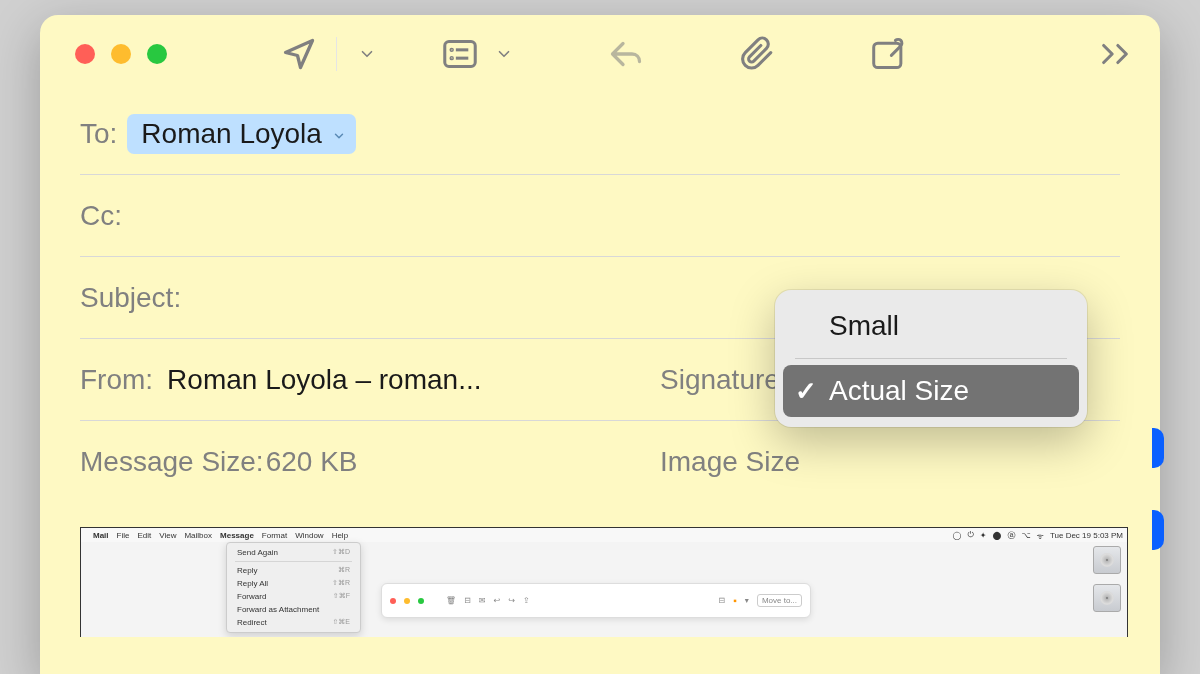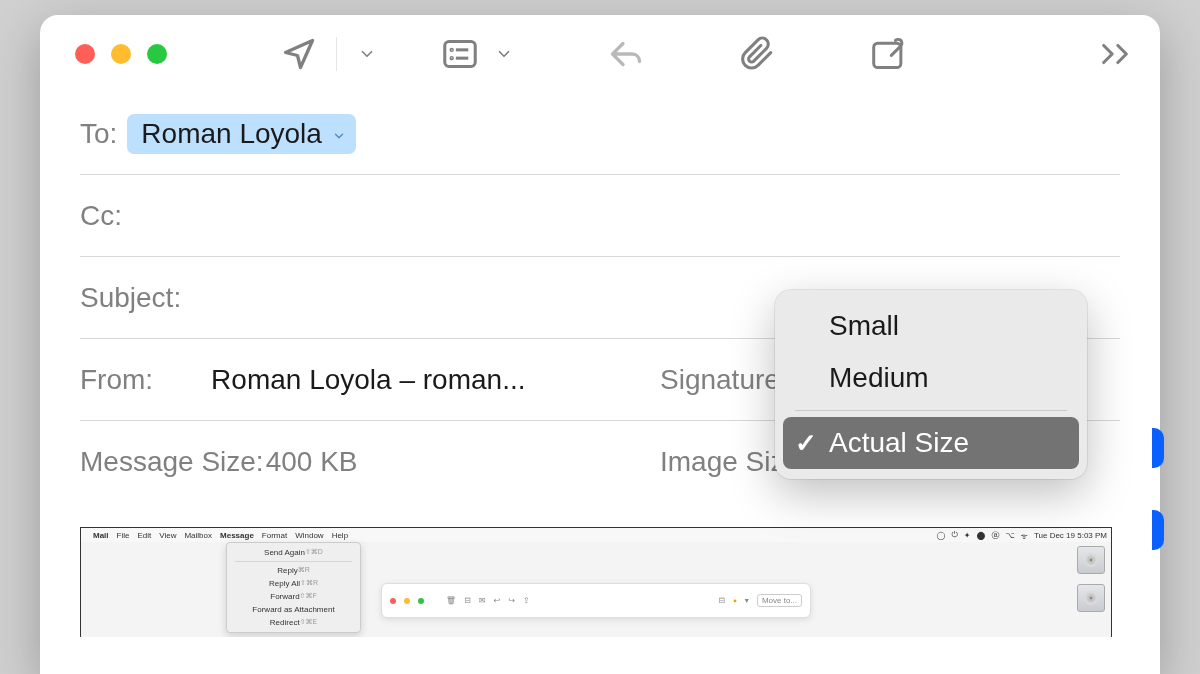--- a/index.html
+++ b/index.html
@@ -16,21 +16,21 @@
       overflow: hidden;
       position: relative;
     }
     
     .window {
       position: absolute;
       top: 15px;
       left: 40px;
       right: 40px;
       bottom: 0;
-      background: #ffffff;
+      background: #fef9c3;
       border-radius: 18px 18px 0 0;
       box-shadow: 0 15px 50px rgba(0,0,0,0.25);
       overflow: visible;
     }
     
     .toolbar {
       display: flex;
       align-items: center;
       height: 78px;
       padding: 0 20px 0 35px;
@@ -136,21 +136,20 @@
       align-items: center;
       gap: 10px;
       flex-shrink: 0;
       margin-left: 20px;
     }
     
     .truncate {
       white-space: nowrap;
       overflow: hidden;
       text-overflow: ellipsis;
-      margin-left: 44px;
     }
     
     .dropdown-popup {
       position: absolute;
       top: 290px;
       left: 775px;
       width: 312px;
       background: #eaeaea;
       border-radius: 16px;
       box-shadow: 0 15px 45px rgba(0,0,0,0.25), 0 0 0 1px rgba(0,0,0,0.08);
@@ -183,21 +182,21 @@
       font-weight: 600;
     }
     
     .dropdown-sep {
       height: 1px;
       background: #c8c8c8;
       margin: 6px 12px;
     }
     
     .message-body {
-      padding: 10px 48px 0 40px;
+      padding: 10px 32px 0 40px;
     }
     
     .attachment-preview {
       margin-top: 14px;
       border: 1px solid #333;
       border-bottom: none;
       height: 110px;
       background: #f4f4f4;
       position: relative;
       overflow: hidden;
@@ -231,21 +230,21 @@
       background: #efefef;
       border: 1px solid #ccc;
       border-radius: 4px;
       font-size: 8px;
       padding: 3px 0;
       box-shadow: 0 3px 8px rgba(0,0,0,0.15);
     }
     
     .ctx-item {
       display: flex;
-      justify-content: center;
+      justify-content: space-between;
       padding: 2px 10px;
       color: #333;
     }
     
     .ctx-item .shortcut { color: #999; font-size: 7px; }
     
     .ctx-sep {
       height: 1px;
       background: #d5d5d5;
       margin: 2px 8px;
@@ -427,21 +426,21 @@
         <span class="field-value-dark truncate">Roman Loyola – roman...</span>
       </div>
       <div class="col-right" style="width:460px">
         <span class="field-label">Signature:</span>
       </div>
     </div>
 
     <div class="field-row row-2col" style="border-bottom:none">
       <div class="col-left">
         <span class="field-label">Message Size:</span>
-        <span class="field-label">400 KB</span>
+        <span class="field-label">620 KB</span>
       </div>
       <div class="col-right" style="width:460px">
         <span class="field-label">Image Size</span>
       </div>
     </div>
 
   </div>
 
   <div class="message-body">
     <div class="attachment-preview">
@@ -521,16 +520,15 @@
     </div>
   </div>
 
 </div>
 
 <div class="signature-pill-edge"></div>
 <div class="signature-pill-edge2"></div>
 
 <div class="dropdown-popup">
   <div class="dropdown-item">Small</div>
-  <div class="dropdown-item">Medium</div>
   <div class="dropdown-sep"></div>
   <div class="dropdown-item selected">Actual Size</div>
 </div>
 
 </body></html>

